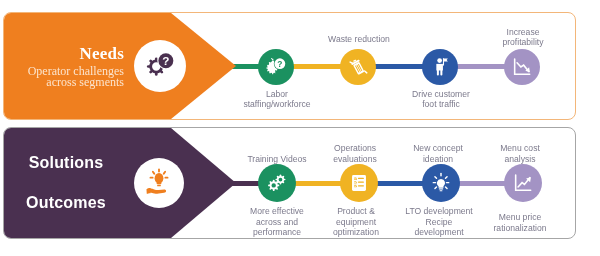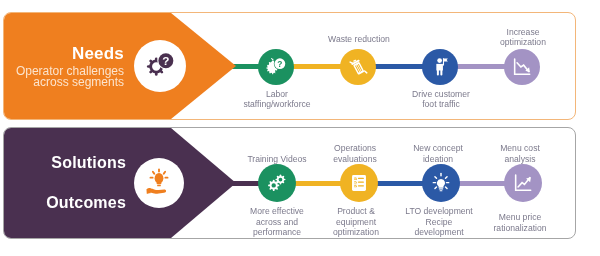--- a/index.html
+++ b/index.html
@@ -47,32 +47,33 @@
     background:#4a3050;
     border-radius:7px 0 0 7px;
     clip-path:polygon(0 0, 72% 0, 100% 50%, 72% 100%, 0 100%);
   }
 
   .label-text{
     width:120px;
     text-align:right;
     padding-left:1px;
     box-sizing:border-box;
+    font-family:Liberation Serif, serif;
   }
   .label-title{
     font-size:17px;font-weight:bold;line-height:20px;
     letter-spacing:.2px;
   }
   .label-sub{
     font-size:12px;line-height:11.5px;color:#fce4cd;margin-top:2px;
   }
   .solutions-words{
     width:122px;text-align:center;
     display:flex;flex-direction:column;gap:20px;
-    padding-left:2px;box-sizing:border-box;align-items:flex-end;
+    padding-left:2px;box-sizing:border-box;
   }
   .solutions-words .label-title{font-size:16px;}
 
   .badge{
     width:52px;height:52px;border-radius:50%;
     background:#ffffff;
     margin-left:10px;
     display:flex;align-items:center;justify-content:center;
   }
   #solutions-block .badge{width:50px;height:50px;margin-left:8px;}
@@ -169,21 +170,21 @@
         <path d="M19.8 12.4l.8 5.2-5-1.4z" fill="#ffffff"></path>
       </svg>
     </div>
 
     <div class="cap" style="left:212px;top:76px;width:122px;">Labor
 staffing/workforce</div>
     <div class="cap" style="left:294px;top:21px;width:122px;">Waste reduction</div>
     <div class="cap" style="left:376px;top:76px;width:122px;">Drive customer
 foot traffic</div>
     <div class="cap" style="left:458px;top:14px;width:122px;">Increase
-optimization</div>
+profitability</div>
 
     <div class="label-block" id="needs-block">
       <div class="label-text">
         <div class="label-title">Needs</div>
         <div class="label-sub">Operator
 challenges across
 segments</div>
       </div>
       <div class="badge">
         <svg width="32" height="32" viewBox="0 0 24 24">

